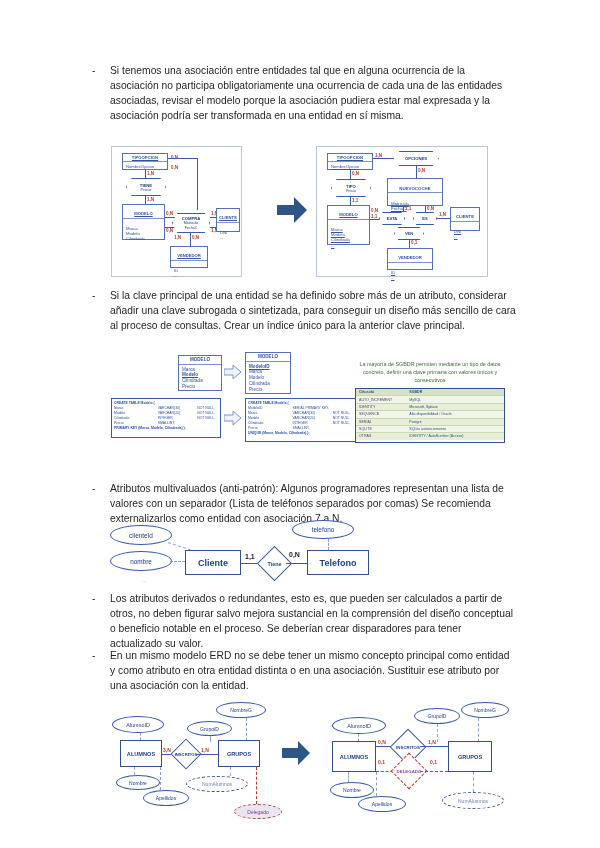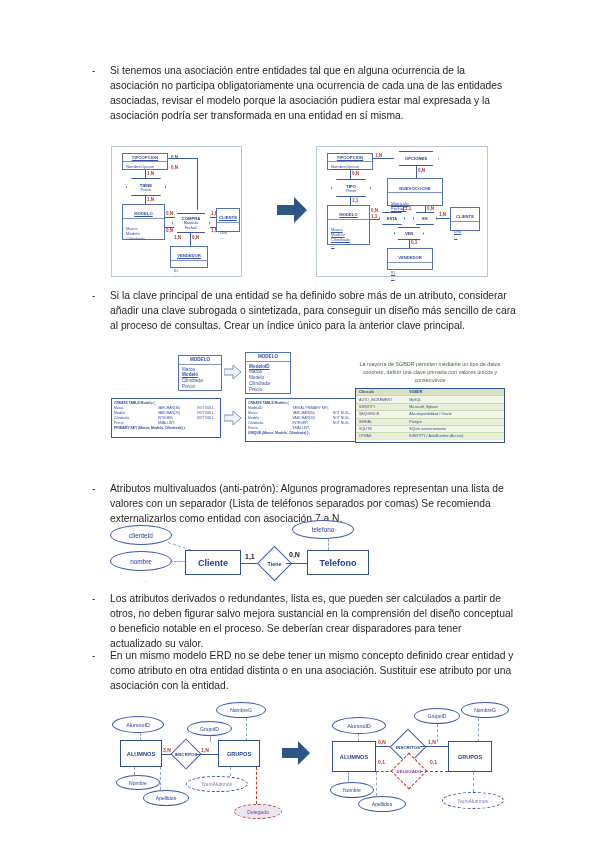--- a/index.html
+++ b/index.html
@@ -364,26 +364,26 @@
     </div>
     <div class="ln h" style="left:186px;top:43px;width:22px;"></div>
     <div class="card blue" style="left:189px;top:31px;font-size:7px;color:#1a1a1a;">0,N</div>
     <div class="ent" style="left:207px;top:30px;width:62px;height:25px;font-size:9px;">Telefono</div>
     <div class="oval" style="left:192px;top:0px;width:62px;height:19px;font-size:6.4px;">telefono</div>
     <div class="ln dashed-v" style="left:228px;top:19px;height:11px;"></div>
   </div>
 
   <div class="bullet" style="left:84px;top:591px;width:432px;">
     <span class="dash">-</span>
-    <span class="txt">Los atributos derivados o redundantes, lista es, que pueden ser calculados a partir de otros, no deben figurar salvo mejora sustancial en la comprensión del diseño conceptual o beneficio notable en el proceso. Se deberían crear disparadores para tener actualizado su valor.</span>
+    <span class="txt">Los atributos derivados o redundantes, esto es, que pueden ser calculados a partir de otros, no deben figurar salvo mejora sustancial en la comprensión del diseño conceptual o beneficio notable en el proceso. Se deberían crear disparadores para tener actualizado su valor.</span>
   </div>
 
   <div class="bullet" style="left:84px;top:648px;width:432px;">
     <span class="dash">-</span>
-    <span class="txt">En un mismo modelo ERD no se debe tener un mismo concepto definido crear entidad y como atributo en otra entidad distinta o en una asociación. Sustituir ese atributo por una asociación con la entidad.</span>
+    <span class="txt">En un mismo modelo ERD no se debe tener un mismo concepto principal como entidad y como atributo en otra entidad distinta o en una asociación. Sustituir ese atributo por una asociación con la entidad.</span>
   </div>
 
   <div class="fig" style="left:98px;top:700px;width:185px;height:145px;">
     <div class="oval" style="left:14px;top:16px;width:52px;height:17px;font-size:5.4px;">AlumnoID</div>
     <div class="oval" style="left:89px;top:21px;width:45px;height:15px;font-size:5px;">GrupoID</div>
     <div class="oval" style="left:118px;top:2px;width:50px;height:16px;font-size:5px;">NombreG</div>
     <div class="ln dashed-v" style="left:42px;top:33px;height:7px;"></div>
     <div class="ln dashed-v" style="left:112px;top:36px;height:6px;"></div>
     <div class="ln dashed-v" style="left:148px;top:18px;height:23px;"></div>
 

